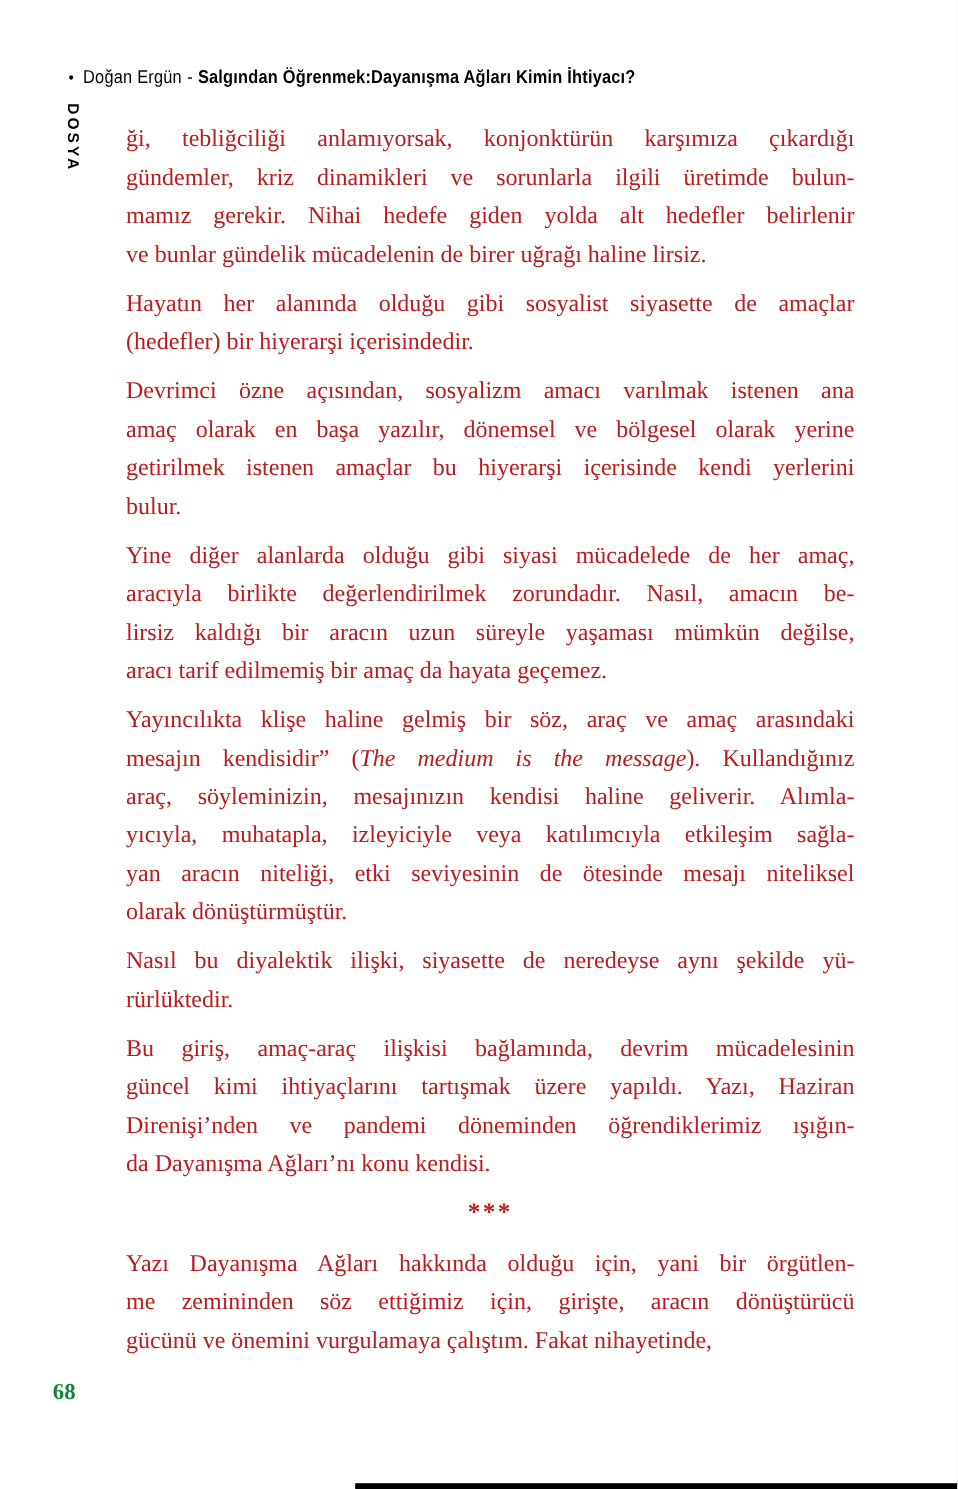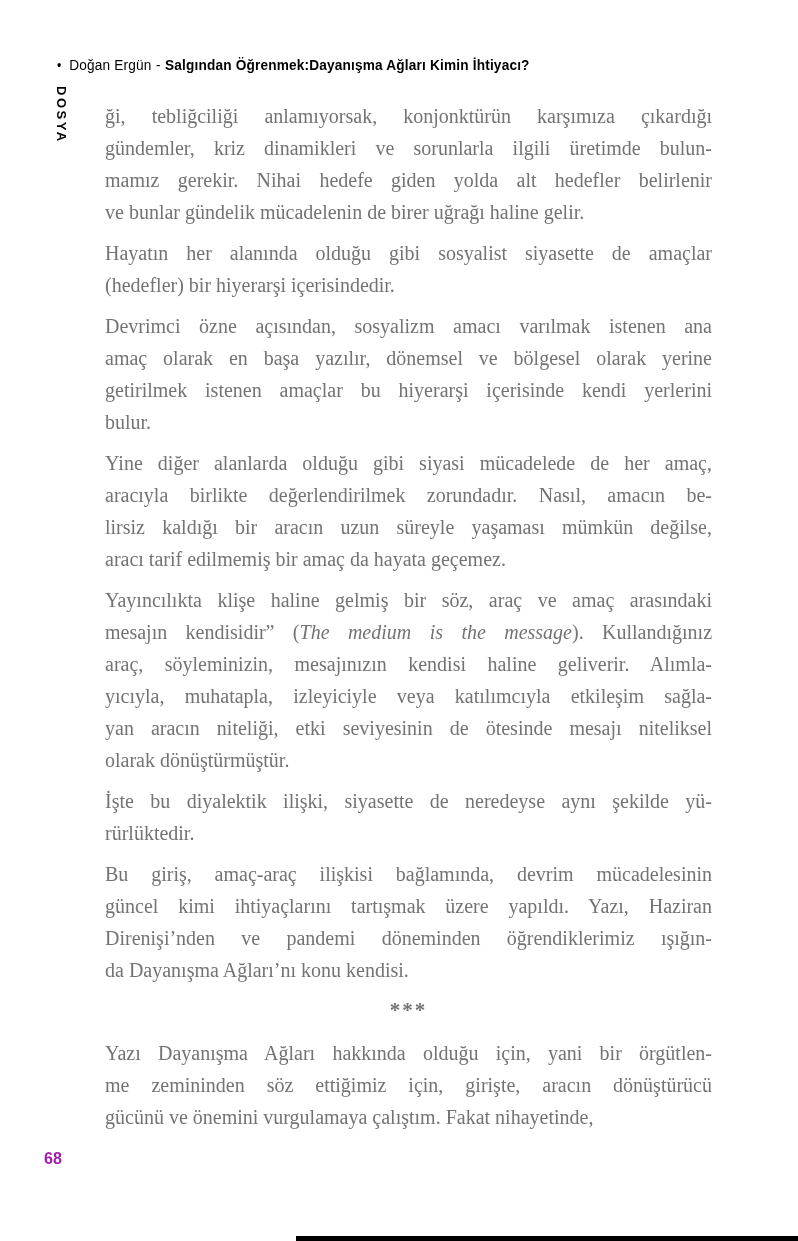--- a/index.html
+++ b/index.html
@@ -47,21 +47,21 @@
 
   
   .article-body {
     position: absolute;
     left: 105px;
     top: 100px;
     width: 607px;
     font-family: "Liberation Serif", serif;
     font-size: 20px;
     line-height: 32px;
-    color: #737373;
+    color: #b91c1c;
   }
   .para { margin: 0 0 9px 0; }
   .line { text-align: justify; }
   .line.j { text-align-last: justify; }
   .line em { font-style: italic; }
 
   .stars {
     text-align: center;
     font-family: "Liberation Serif", serif;
     font-weight: 700;
@@ -69,24 +69,24 @@
     letter-spacing: 2px;
     margin: 6px 0 12px 0;
     line-height: 30px;
   }
 
   
   .page-number {
     position: absolute;
     left: 44px;
     top: 1150px;
-    font-family: Liberation Sans, sans-serif;
+    font-family: Liberation Serif, serif;
     font-weight: 700;
-    font-size: 16px;
-    color: #a21caf;
+    font-size: 19px;
+    color: #15803d;
   }
 
   
   .page-edge {
     position: absolute;
     left: 296px;
     right: 0;
     bottom: 0;
     height: 5px;
     background: #000000;
@@ -101,21 +101,21 @@
     <span class="bullet">•</span><span class="author">Doğan Ergün</span><span class="dash">-</span><span class="title">Salgından Öğrenmek:Dayanışma Ağları Kimin İhtiyacı?</span>
   </div>
 
   <div class="dosya">DOSYA</div>
 
   <div class="article-body">
       <div class="para">
         <div class="line j"><span>ği, tebliğciliği anlamıyorsak, konjonktürün karşımıza çıkardığı</span></div>
         <div class="line j"><span>gündemler, kriz dinamikleri ve sorunlarla ilgili üretimde bulun-</span></div>
         <div class="line j"><span>mamız gerekir. Nihai hedefe giden yolda alt hedefler belirlenir</span></div>
-        <div class="line"><span>ve bunlar gündelik mücadelenin de birer uğrağı haline gelir.</span></div>
+        <div class="line"><span>ve bunlar gündelik mücadelenin de birer uğrağı haline lirsiz.</span></div>
       </div>
       <div class="para">
         <div class="line j"><span>Hayatın her alanında olduğu gibi sosyalist siyasette de amaçlar</span></div>
         <div class="line"><span>(hedefler) bir hiyerarşi içerisindedir.</span></div>
       </div>
       <div class="para">
         <div class="line j"><span>Devrimci özne açısından, sosyalizm amacı varılmak istenen ana</span></div>
         <div class="line j"><span>amaç olarak en başa yazılır, dönemsel ve bölgesel olarak yerine</span></div>
         <div class="line j"><span>getirilmek istenen amaçlar bu hiyerarşi içerisinde kendi yerlerini</span></div>
         <div class="line"><span>bulur.</span></div>
@@ -128,21 +128,21 @@
       </div>
       <div class="para">
         <div class="line j"><span>Yayıncılıkta klişe haline gelmiş bir söz, araç ve amaç arasındaki</span></div>
         <div class="line j"><span>mesajın kendisidir” (</span><em>The medium is the message</em><span>). Kullandığınız</span></div>
         <div class="line j"><span>araç, söyleminizin, mesajınızın kendisi haline geliverir. Alımla-</span></div>
         <div class="line j"><span>yıcıyla, muhatapla, izleyiciyle veya katılımcıyla etkileşim sağla-</span></div>
         <div class="line j"><span>yan aracın niteliği, etki seviyesinin de ötesinde mesajı niteliksel</span></div>
         <div class="line"><span>olarak dönüştürmüştür.</span></div>
       </div>
       <div class="para">
-        <div class="line j"><span>İşte bu diyalektik ilişki, siyasette de neredeyse aynı şekilde yü-</span></div>
+        <div class="line j"><span>Nasıl bu diyalektik ilişki, siyasette de neredeyse aynı şekilde yü-</span></div>
         <div class="line"><span>rürlüktedir.</span></div>
       </div>
       <div class="para">
         <div class="line j"><span>Bu giriş, amaç-araç ilişkisi bağlamında, devrim mücadelesinin</span></div>
         <div class="line j"><span>güncel kimi ihtiyaçlarını tartışmak üzere yapıldı. Yazı, Haziran</span></div>
         <div class="line j"><span>Direnişi’nden ve pandemi döneminden öğrendiklerimiz ışığın-</span></div>
         <div class="line"><span>da Dayanışma Ağları’nı konu kendisi.</span></div>
       </div>
       <div class="stars">***</div>
       <div class="para">

